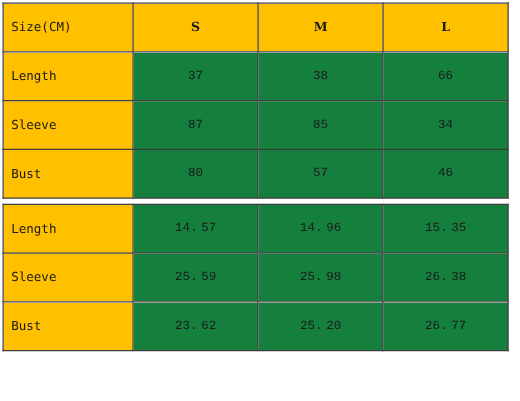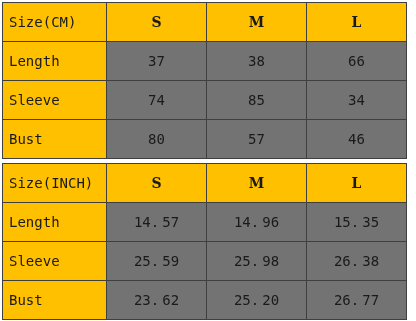--- a/index.html
+++ b/index.html
@@ -19,43 +19,44 @@
     border-collapse:collapse;
     table-layout:fixed;
     width:405px;
     border:1px solid #3f3f3f;
   }
   table.size-table + table.size-table{ margin-top:4px; }
   table.size-table td{
     border:1px solid #3f3f3f;
     height:38px;
     padding:0 6px;
-    font-size:14px;
+    font-size:10px;
     color:#1a1a1a;
     white-space:nowrap;
     overflow:hidden;
   }
   col.c-label{width:104px;}
   col.c-size{width:100px;}
 
   td.label-cell{
     background:#ffc000;
     text-align:left;
     letter-spacing:0px;
   }
   td.size-head{
     background:#ffc000;
     text-align:center;
     font-weight:bold;
     font-family:"DejaVu Serif","Liberation Serif",serif;
     font-size:14px;
   }
   td.value-cell{
-    background:#737373;
+    background:#15803d;
     text-align:center;
+    font-family:Liberation Mono, monospace;
   }
   
   .dec{ letter-spacing:0; }
   .dec .sep{ padding-right:3px; }
 </style>
 </head>
 <body>
 
 <div class="sheet">
   <div id="tables-root">
@@ -74,46 +75,40 @@
             <td class="size-head">L</td>
           </tr>
           <tr>
             <td class="label-cell">Length</td>
             <td class="value-cell">37</td>
             <td class="value-cell">38</td>
             <td class="value-cell">66</td>
           </tr>
           <tr>
             <td class="label-cell">Sleeve</td>
-            <td class="value-cell">74</td>
+            <td class="value-cell">87</td>
             <td class="value-cell">85</td>
             <td class="value-cell">34</td>
           </tr>
           <tr>
             <td class="label-cell">Bust</td>
             <td class="value-cell">80</td>
             <td class="value-cell">57</td>
             <td class="value-cell">46</td>
           </tr>
         </tbody>
       </table>
       <table class="size-table">
         <colgroup>
           <col class="c-label">
           <col class="c-size">
           <col class="c-size">
           <col class="c-size">
         </colgroup>
         <tbody>
-          <tr>
-            <td class="label-cell">Size(INCH)</td>
-            <td class="size-head">S</td>
-            <td class="size-head">M</td>
-            <td class="size-head">L</td>
-          </tr>
           <tr>
             <td class="label-cell">Length</td>
             <td class="value-cell"><span class="dec">14<span class="sep">.</span>57</span></td>
             <td class="value-cell"><span class="dec">14<span class="sep">.</span>96</span></td>
             <td class="value-cell"><span class="dec">15<span class="sep">.</span>35</span></td>
           </tr>
           <tr>
             <td class="label-cell">Sleeve</td>
             <td class="value-cell"><span class="dec">25<span class="sep">.</span>59</span></td>
             <td class="value-cell"><span class="dec">25<span class="sep">.</span>98</span></td>

